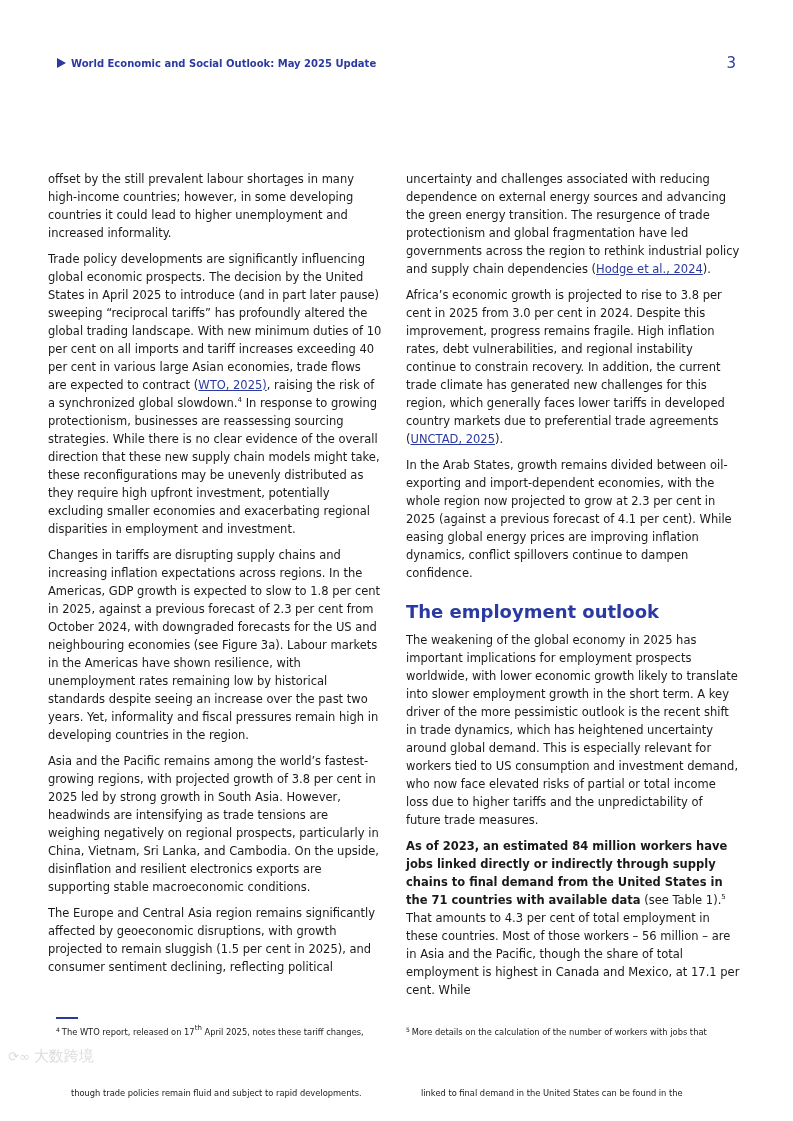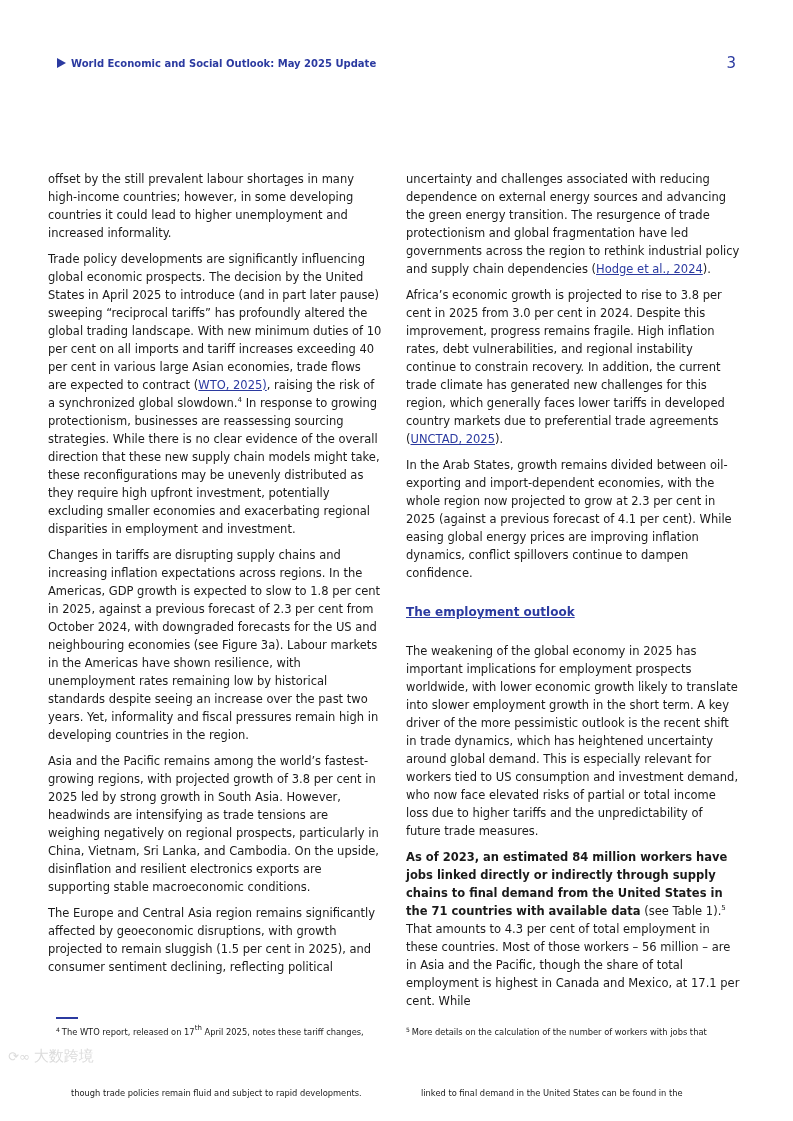--- a/index.html
+++ b/index.html
@@ -11,21 +11,21 @@
   .header-title .tri { display: inline-block; width: 0; height: 0; border-top: 5px solid transparent;
                        border-bottom: 5px solid transparent; border-left: 9px solid #2b3aa0;
                        margin-right: 5px; vertical-align: -1px; }
   .page-number { position: absolute; right: 3px; top: -3px; font-size: 15px; color: #2b3aa0; }
   .col { position: absolute; top: 170px; width: 335px; font-size: 11.5px; line-height: 18px; }
   .col-left { left: 48px; }
   .col-right { left: 406px; width: 334px; }
   .col p { margin: 0 0 8px 0; }
   .link { color: #2b3aa0; text-decoration: underline; margin-top: 7px; }
   sup { font-size: 7px; line-height: 0; vertical-align: 5px; }
-  .section-heading { font-size: 12px; font-weight: bold; color: #2b3aa0; margin: 20px 0 20px 0; line-height: 20px; text-decoration: underline; }
+  .section-heading { font-size: 18px; font-weight: bold; color: #2b3aa0; margin: 20px 0 9px 0; line-height: 20px; }
   .bold { font-weight: bold; margin-top: 33px; }
   .fn-rule { position: absolute; left: 56px; top: 1017px; width: 22px; height: 2px; background: #2b3aa0; }
   .footnote { position: absolute; font-size: 8.3px; line-height: 12.5px; color: #1a1a1a; }
   .fn-left { left: 56px; top: 1024px; width: 330px; }
   .fn-right { left: 406px; top: 1024px; width: 330px; }
   .footnote .fn-num { font-size: 6px; vertical-align: 3px; margin-right: 2px; }
   .footnote .indent { display: block; padding-left: 15px; margin-top: 48px; }
   .watermark { position: absolute; left: 8px; top: 1047px; font-size: 15px; color: #dcdcdc; white-space: nowrap; }
   .watermark .logo { display: inline-block; font-size: 13px; margin-right: 4px; }
 </style>

